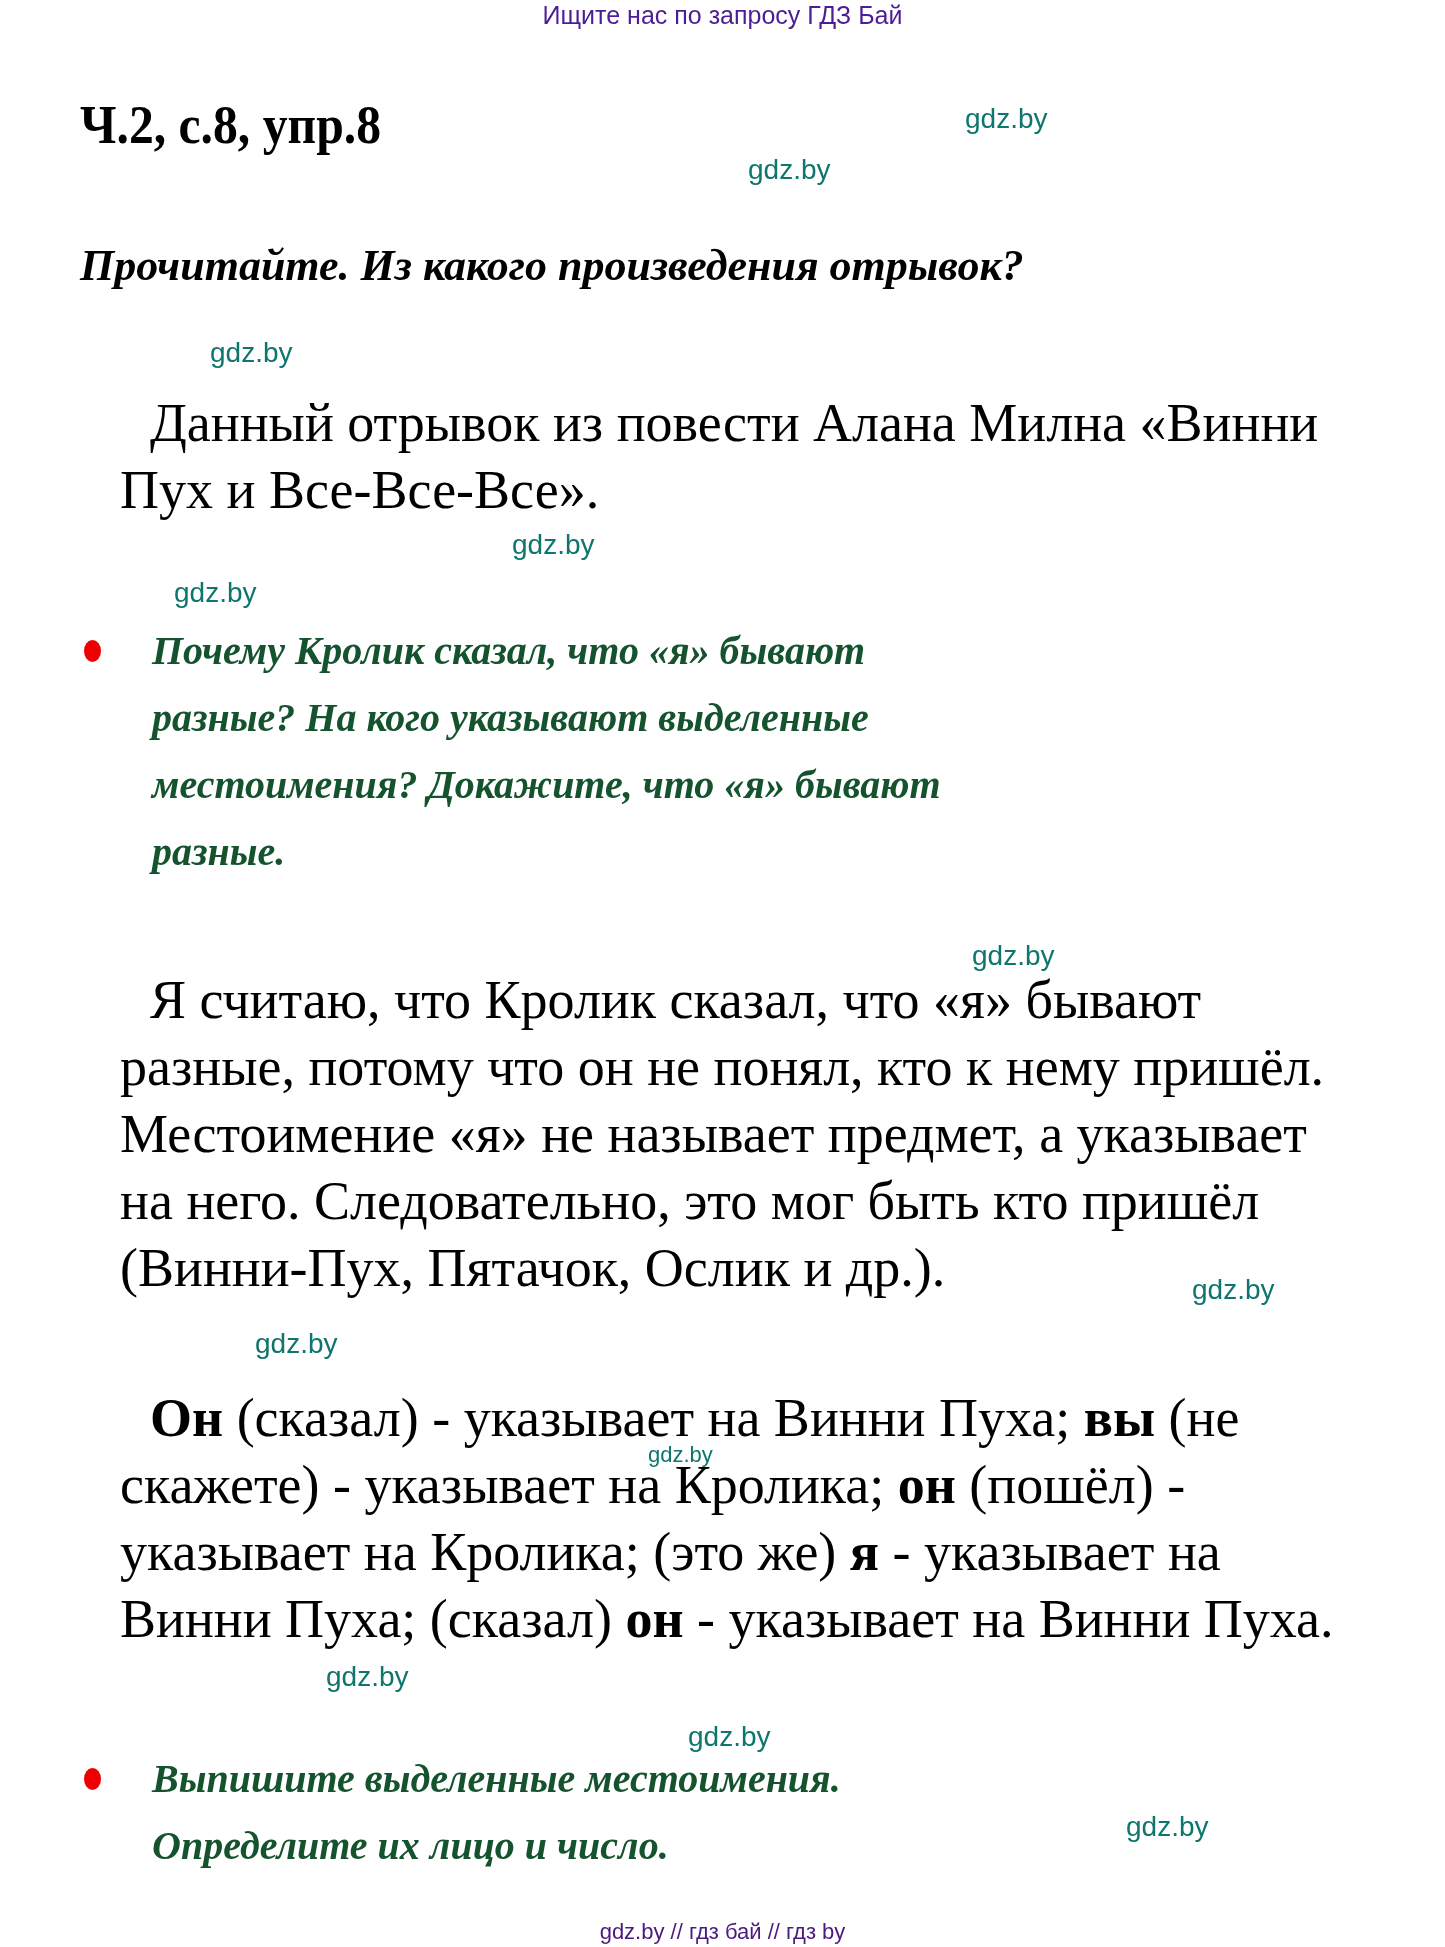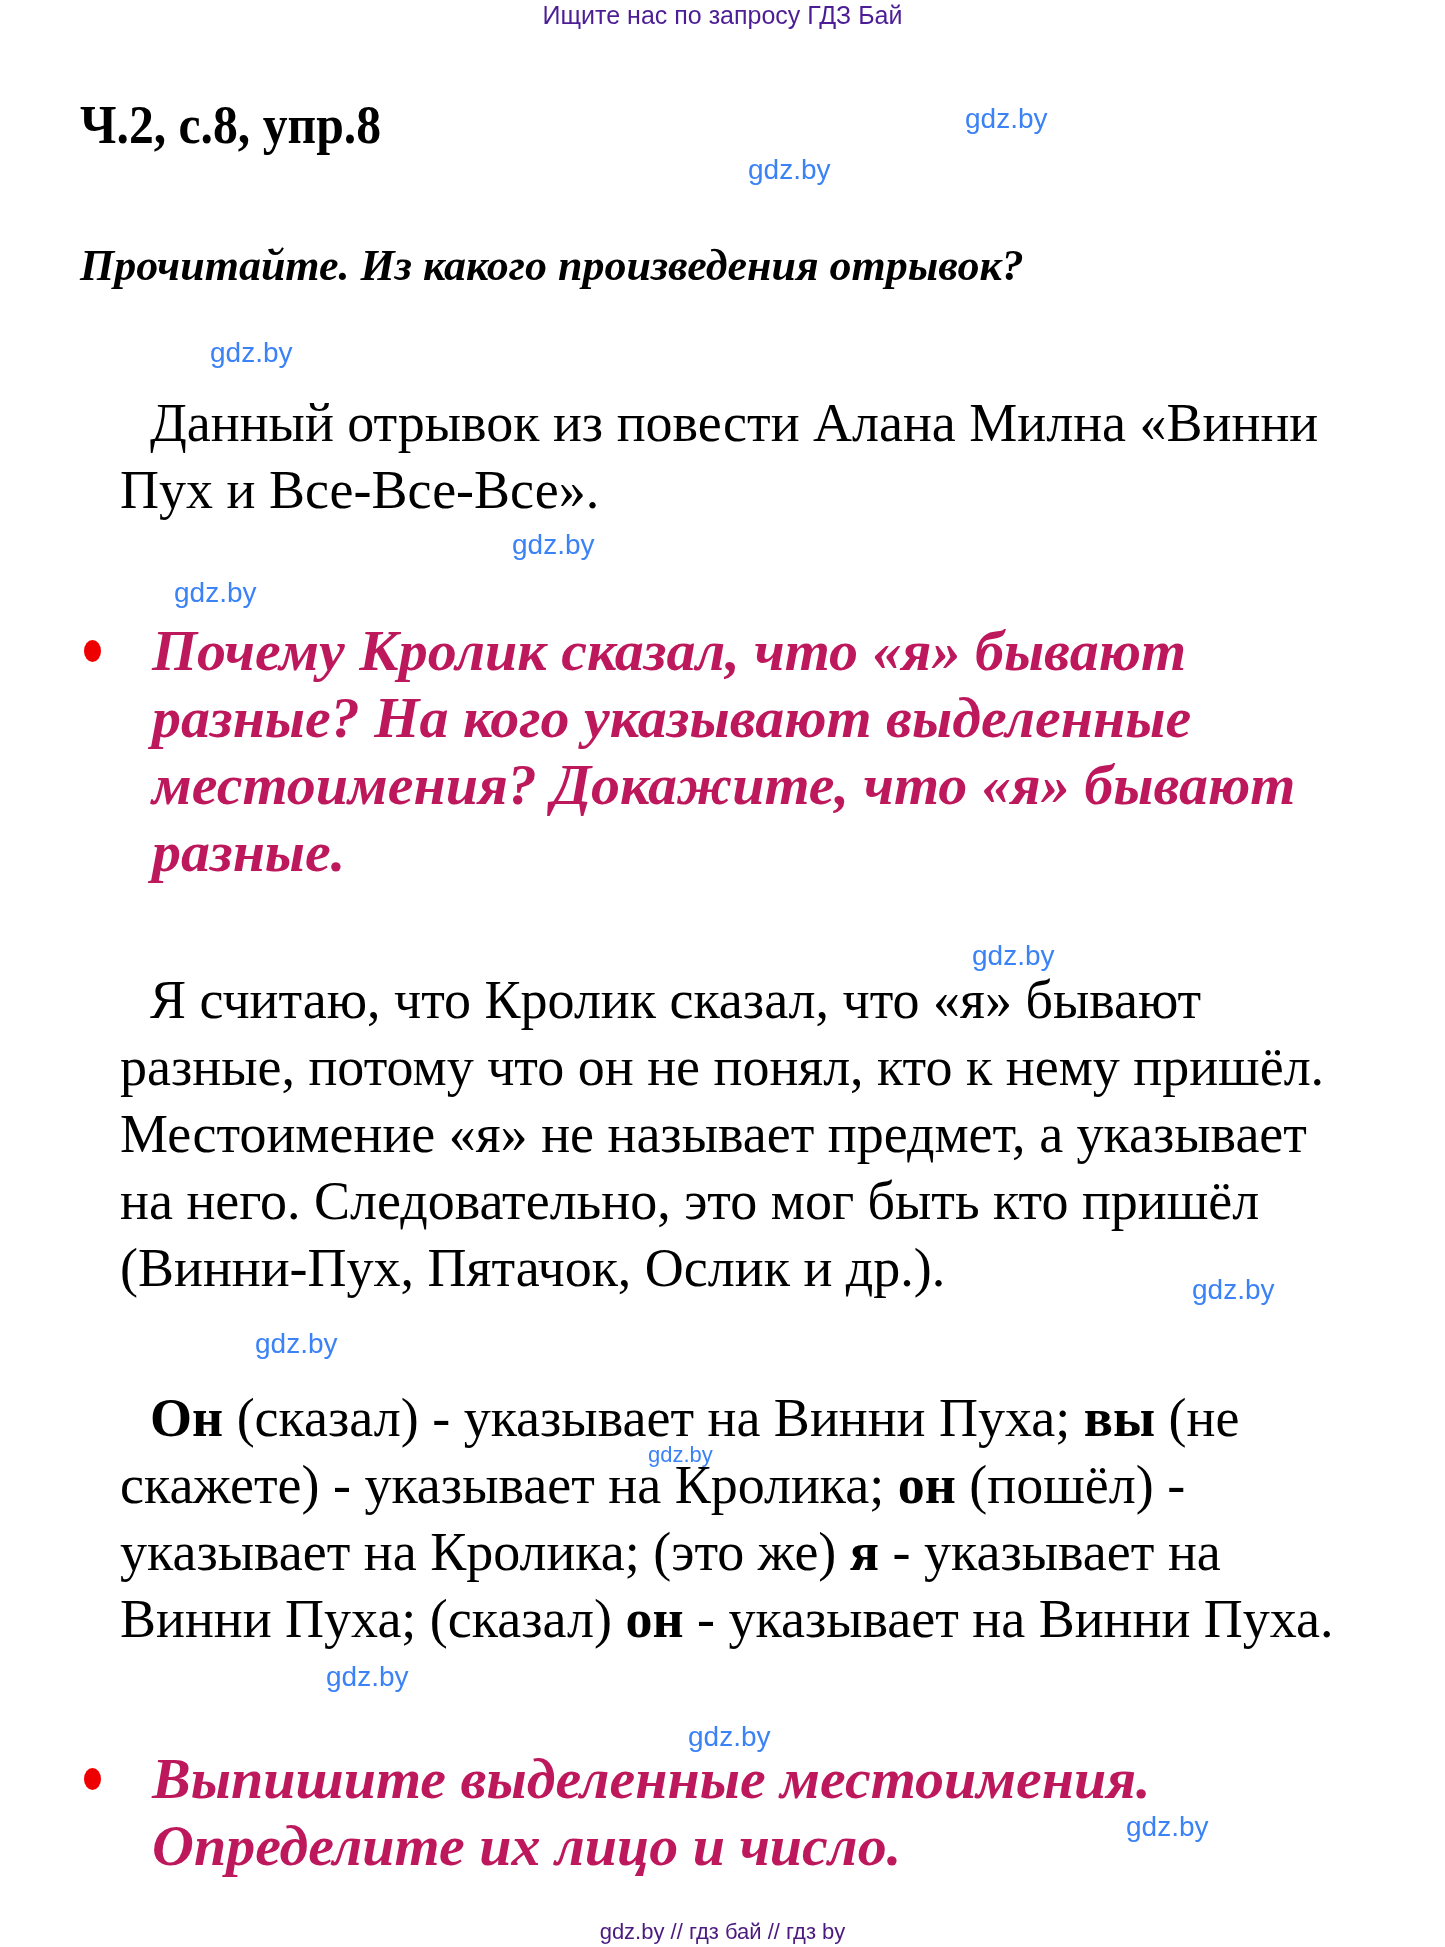--- a/index.html
+++ b/index.html
@@ -1,26 +1,26 @@
 <!DOCTYPE html>
 <html><head>
 <meta charset="utf-8">
 <style>
   html, body { margin:0; padding:0; background:#ffffff; }
   body { width:1445px; height:1947px; position:relative; overflow:hidden; }
   .abs { position:absolute; white-space:nowrap; }
   .banner { font-family:"Liberation Sans", sans-serif; font-size:25px; color:#4c1d95; top:0px; left:0; width:1445px; text-align:center; line-height:30px; }
   .footer { font-family:"Liberation Sans", sans-serif; font-size:22px; color:#4b1a7f; top:1917px; left:0; width:1445px; text-align:center; line-height:30px; }
-  .wm { font-family:"Liberation Sans", sans-serif; font-size:28px; color:#3b82f6; line-height:30px; }
+  .wm { font-family:"Liberation Sans", sans-serif; font-size:28px; color:#0f766e; line-height:30px; }
   .title { font-family:"Liberation Serif", serif; font-weight:bold; font-size:54px; left:80px; top:94px; color:#000; transform:scaleX(0.92); transform-origin:left; }
   .heading { font-family:"Liberation Serif", serif; font-weight:bold; font-style:italic; font-size:44px; left:80px; top:240px; color:#000; }
   .para { position:absolute; left:80px; width:1302px; font-family:"Liberation Serif", serif; font-size:54px; color:#000; text-align:justify; text-align-last:left;margin-left:40px; }
   .para .line { display:block; height:67px; line-height:67px; white-space:nowrap; }
   .jline { display:flex; justify-content:space-between; }
-  .q { position:absolute; left:152px; width:1230px; font-family:"Liberation Serif", serif; font-weight:bold; font-style:italic; font-size:58px; color:#be185d; }
+  .q { position:absolute; left:152px; width:1230px; font-family:"Liberation Serif", serif; font-weight:bold; font-style:italic; font-size:40px; color:#14532d; }
   .q .line { display:block; height:67px; line-height:67px; white-space:nowrap; }
   .bullet { position:absolute; width:17px; height:22px; border-radius:50%; background:#ee0000; }
   b { font-weight:bold; }
 </style>
 </head>
 <body>
 
 <div class="abs banner">Ищите нас по запросу ГДЗ Бай</div>
 
 <div class="abs title">Ч.2, с.8, упр.8</div>

